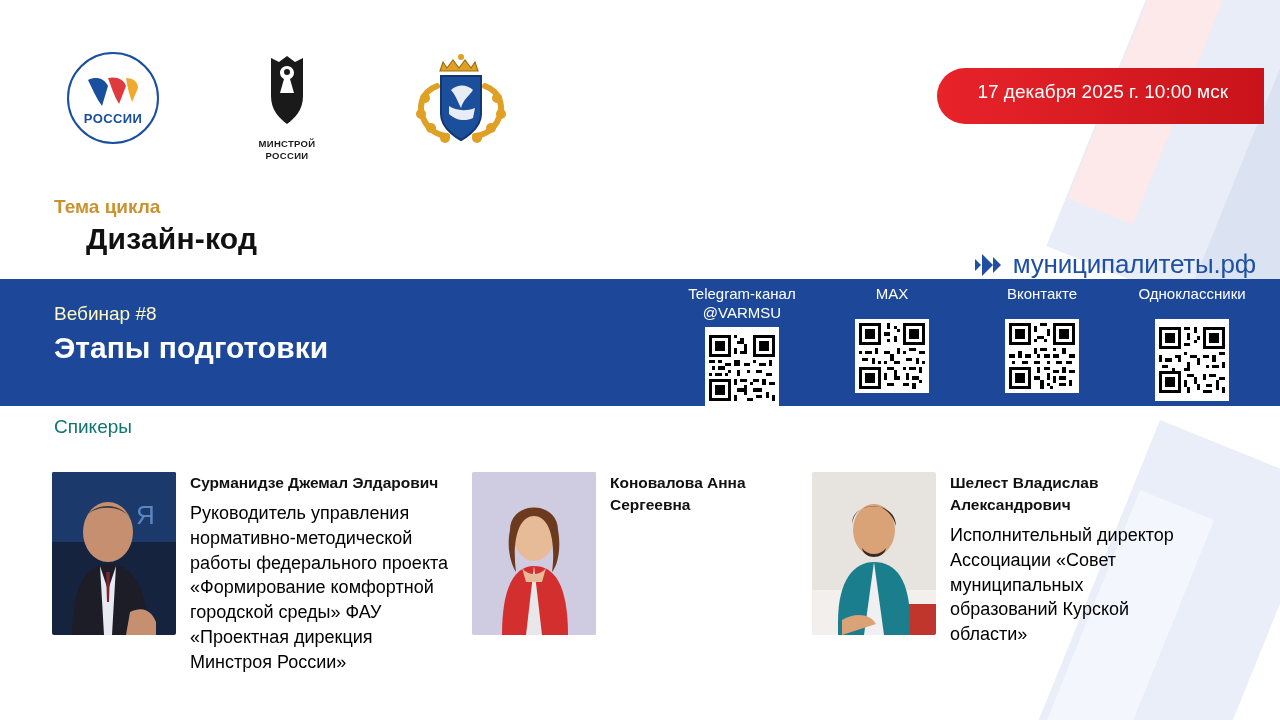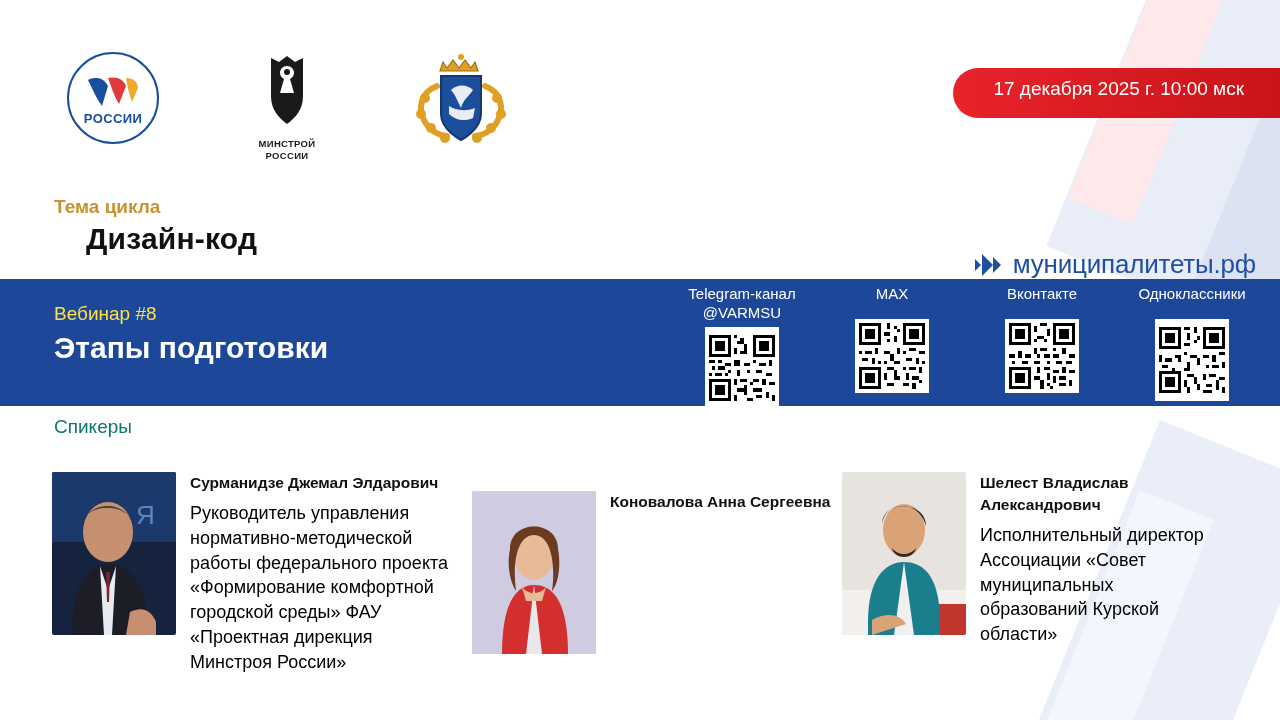--- a/index.html
+++ b/index.html
@@ -87,22 +87,22 @@
     font-size: 30px;
     font-weight: bold;
     color: #111;
     letter-spacing: .2px;
     margin-left: 32px;
   }
 
   
   .date-pill {
     position: absolute;
-    top: 68px; right: 0;
-    height: 50px;
+    top: 68px; right: 16px;
+    height: 56px;
     padding: 0 36px 8px 40px;
     background: linear-gradient(90deg,#e8232a 0%, #c9131a 100%);
     border-top-left-radius: 28px;
     border-bottom-left-radius: 28px;
     display: flex;
     align-items: center;
     color: #fff;
     font-size: 19px;
     white-space: nowrap;
   }
@@ -126,21 +126,21 @@
   .band {
     position: absolute;
     left: 0; top: 279px;
     width: 1280px; height: 127px;
     background: #1d4899;
   }
   .band-webinar {
     position: absolute;
     left: 54px; top: 24px;
     font-size: 19px;
-    color: #fde047;
+    color: #fef9c3;
   }
   .band-title {
     position: absolute;
     left: 54px; top: 52px;
     font-size: 30px;
     font-weight: bold;
     color: #ffffff;
   }
   .qr-row {
     position: absolute;
@@ -168,21 +168,21 @@
   }
   .speakers {
     position: absolute;
     left: 52px; top: 472px;
     width: 1190px;
     display: flex;
     gap: 0;
   }
   .speaker { display: flex; gap: 14px; }
   .sp1 { width: 420px; }
-  .sp2 { width: 370px; margin-top: 19px; }
+  .sp2 { width: 340px; }
   .sp3 { width: 380px; }
   .photo {
     width: 124px; height: 163px;
     flex: 0 0 124px;
     border-radius: 2px;
     overflow: hidden;
     position: relative;
   }
   .photo svg { display:block; width:100%; height:100%; }
   .sp-name {

